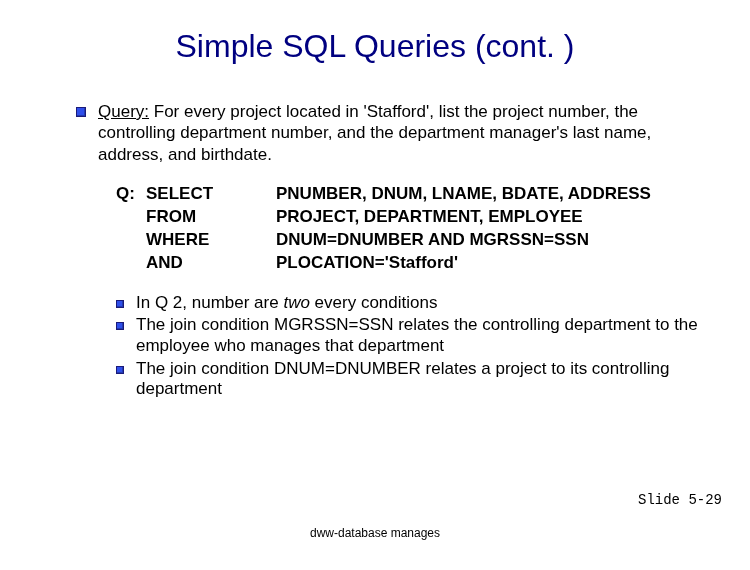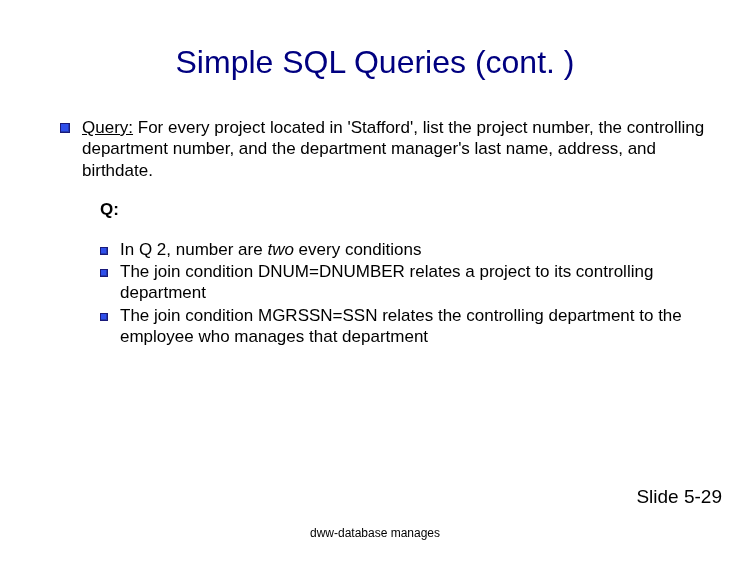--- a/index.html
+++ b/index.html
@@ -11,24 +11,24 @@
     font-family: Arial, Helvetica, sans-serif;
     color: #000;
     position: relative;
     box-sizing: border-box;
   }
   .title {
     font-family: Verdana, Arial, sans-serif;
     color: #000080;
     font-size: 32px;
     text-align: center;
-    padding-top: 44px;
+    padding-top: 28px;
   }
   .content {
-    padding: 36px 40px 0 60px;
+    padding: 36px 40px 0 76px;
   }
   .row {
     display: flex;
     align-items: flex-start;
     margin-bottom: 10px;
   }
   .bullet {
     width: 8px;
     height: 8px;
     background: #2f4feb;
@@ -71,22 +71,22 @@
   .notes {
     margin-left: 40px;
   }
   .notes .row { margin-bottom: 2px; }
   .notes .para { font-size: 17px; line-height: 1.22; }
   .it { font-style: italic; margin-top: 44px; }
   .footer-right {
     position: absolute;
     right: 28px;
     bottom: 62px;
-    font-size: 19px;
-    font-family: Liberation Sans, sans-serif;
+    font-size: 14px;
+    font-family: Liberation Mono, monospace;
   }
   .footer-center {
     position: absolute;
     width: 100%;
     text-align: center;
     bottom: 30px;
     font-size: 12px;
     font-family: Arial, sans-serif;
     color: #000;
   }
@@ -100,39 +100,47 @@
 
   <div class="row">
     <div class="bullet"></div>
     <div class="para">
       <span class="u">Query:</span><span> For every project located in 'Stafford', list the project number, the controlling department number, and the department manager's last name, address, and birthdate.</span>
     </div>
   </div>
 
   <div class="query-block">
     <div class="qlabel">Q:</div>
+    <div class="kw">SELECT
+FROM
+WHERE
+AND</div>
+    <div class="qvals">PNUMBER, DNUM, LNAME, BDATE, ADDRESS
+PROJECT, DEPARTMENT, EMPLOYEE
+DNUM=DNUMBER AND MGRSSN=SSN
+PLOCATION='Stafford'</div>
   </div>
 
   <div class="notes">
     <div class="row">
       <div class="bullet small"></div>
       <div class="para">
         <span>In Q 2, number are </span><span class="it">two</span><span>  every conditions</span>
       </div>
     </div>
     <div class="row">
       <div class="bullet small"></div>
       <div class="para">
-        <span>The join condition DNUM=DNUMBER relates a project to its controlling department</span>
+        <span>The join condition MGRSSN=SSN relates the controlling department to the employee who manages that department</span>
       </div>
     </div>
     <div class="row">
       <div class="bullet small"></div>
       <div class="para">
-        <span>The join condition MGRSSN=SSN relates the controlling department to the employee who manages that department</span>
+        <span>The join condition DNUM=DNUMBER relates a project to its controlling department</span>
       </div>
     </div>
   </div>
 
 </div>
 
 <div class="footer-right">Slide 5-29</div>
 <div class="footer-center">dww-database manages</div>
 
 </body></html>

